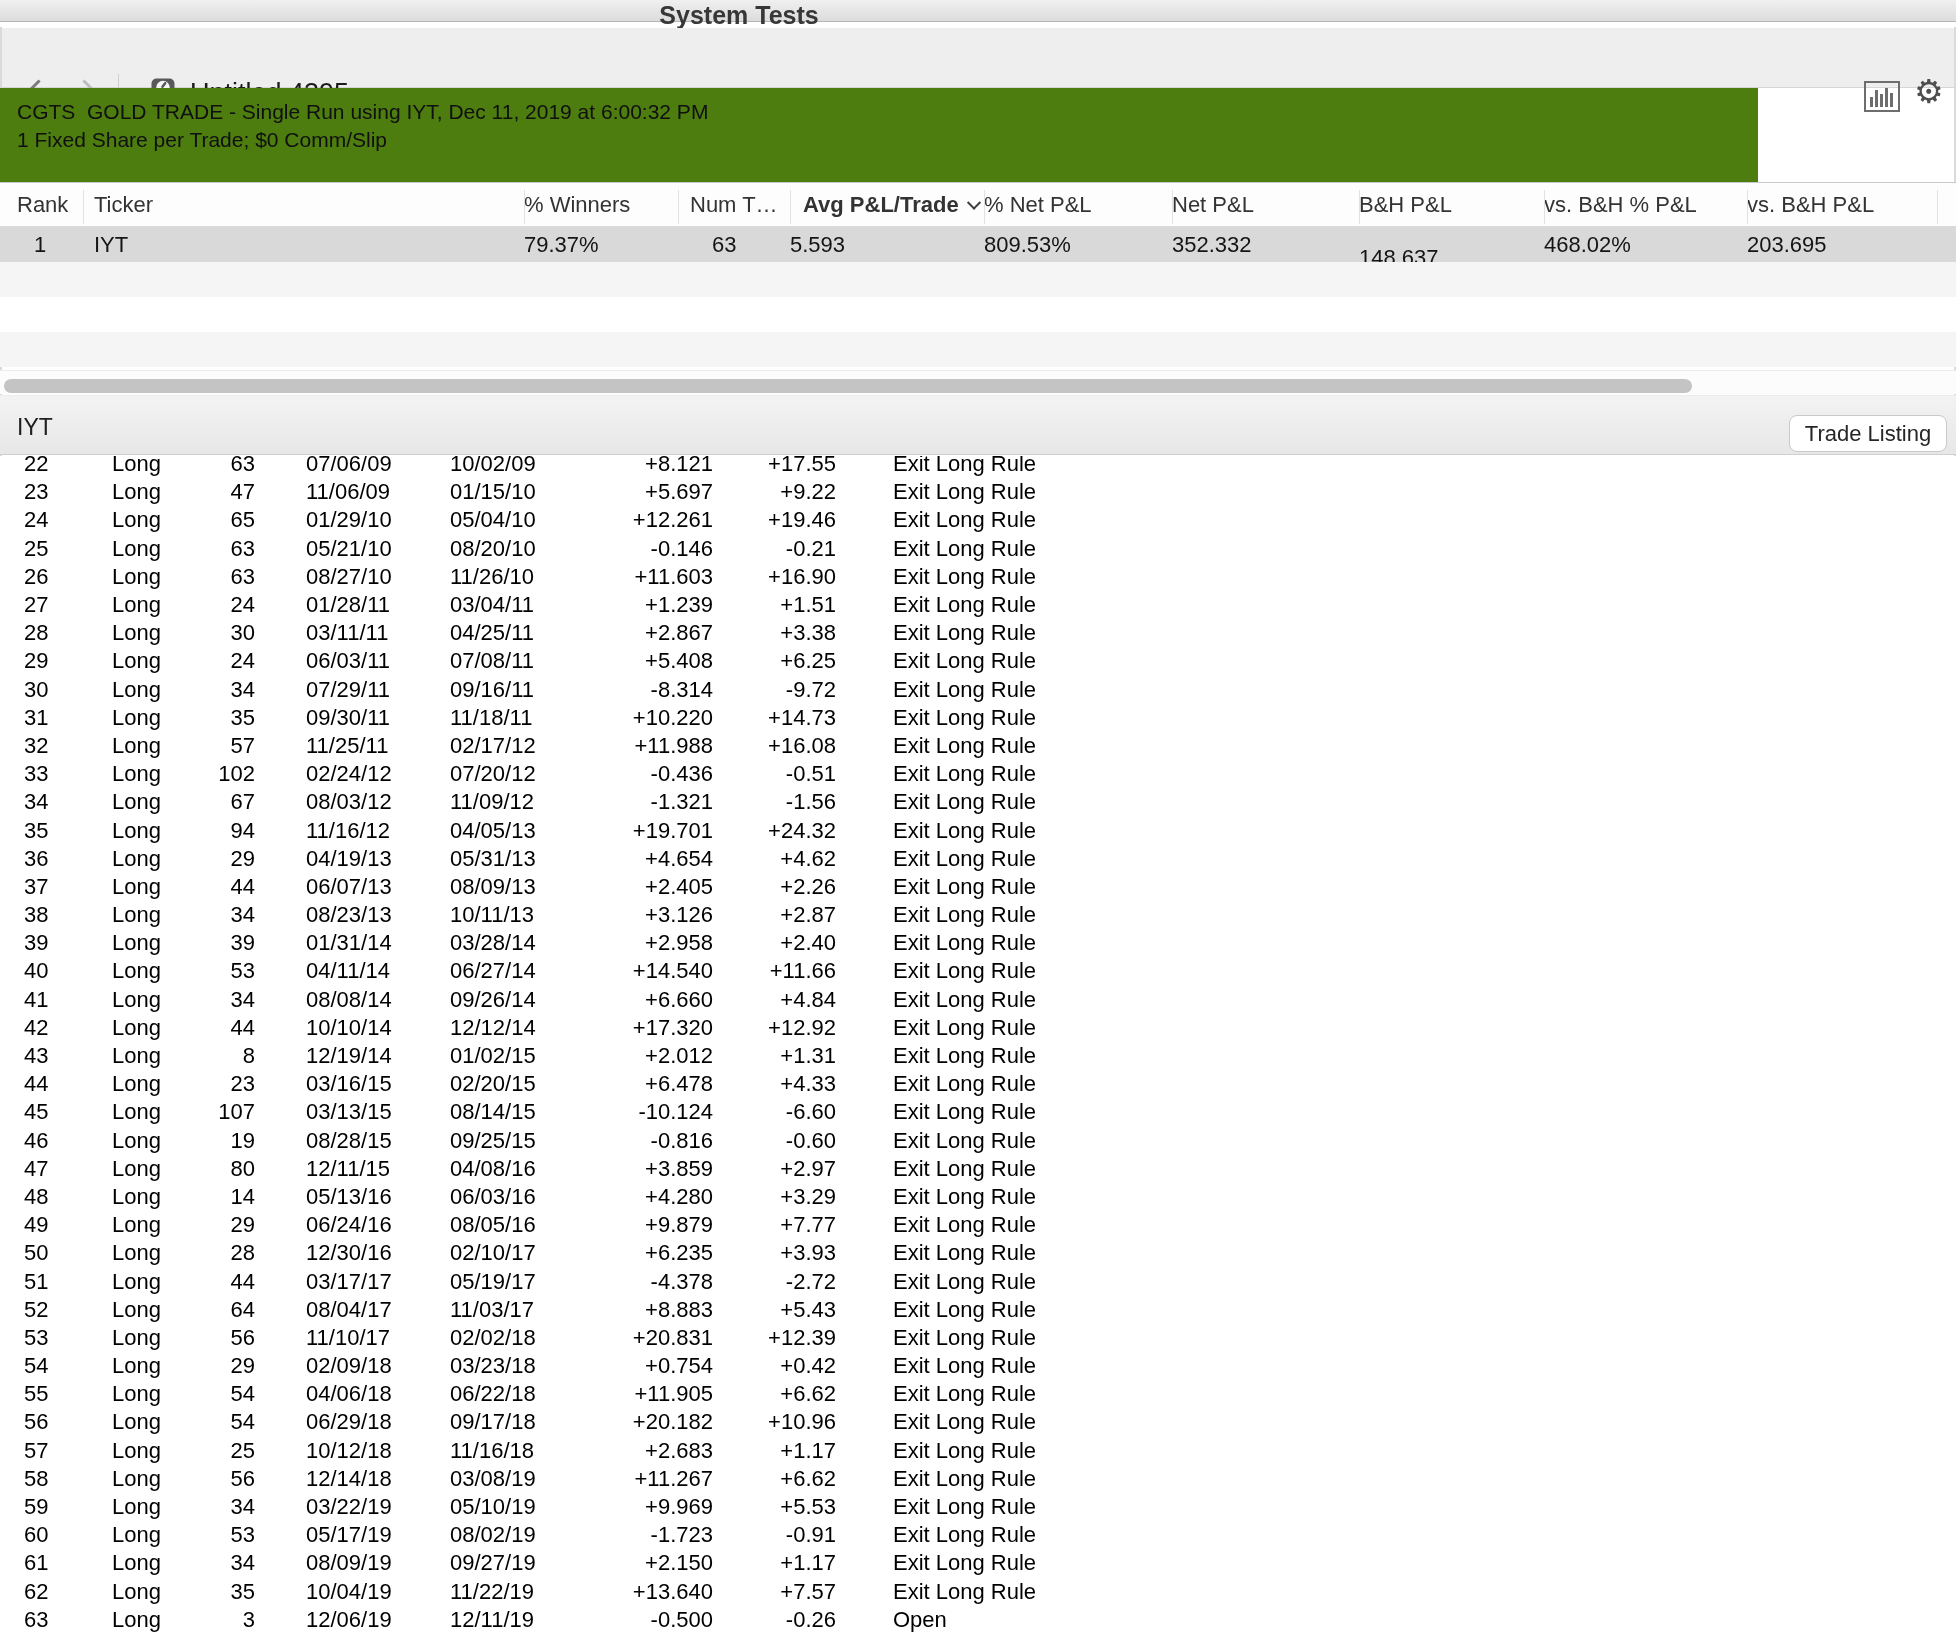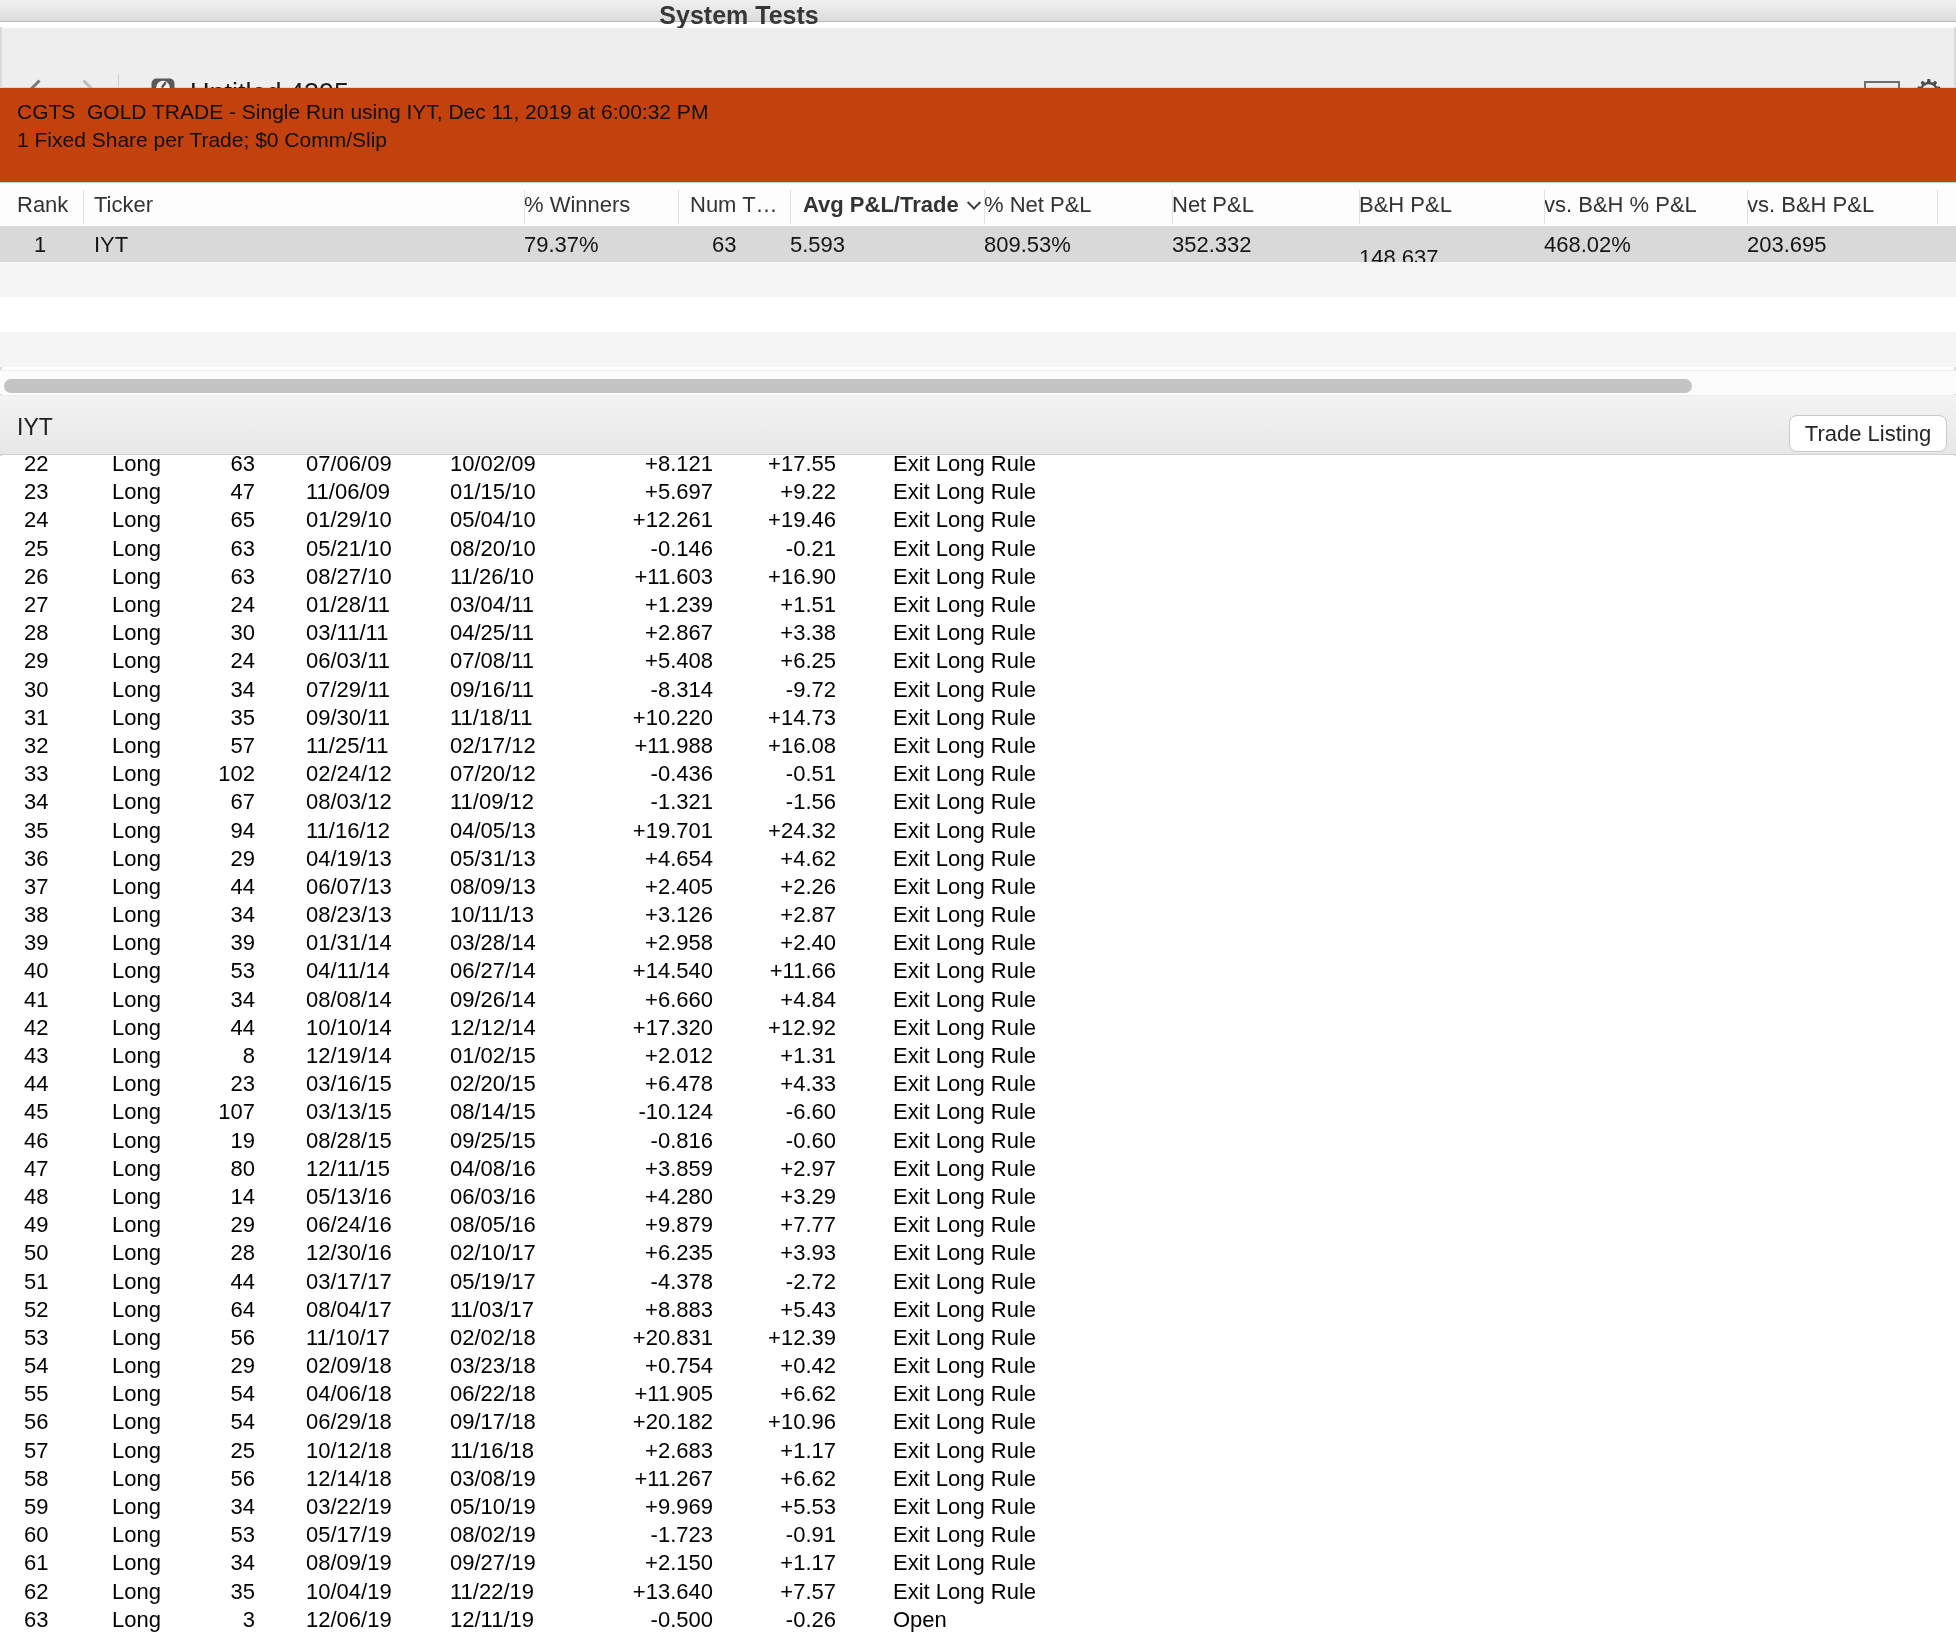--- a/index.html
+++ b/index.html
@@ -26,21 +26,21 @@
   .doc-title { position:absolute; left:190px; top:50px; font-size:27px; color:#1c1c1c; }
   .tb-right-icon { position:absolute; top:53px; }
   .chart-icon { left:1864px; }
   .gear-icon { left:1914px; font-family:"DejaVu Sans",sans-serif; font-size:33px; color:#4e4e4e; top:44px; position:absolute; }
 
   
   .edge-l { position:absolute; left:0; top:27px; width:2px; height:1613px; background:#dadada; }
   .edge-r { position:absolute; right:0; top:27px; width:2px; height:1613px; background:#dadada; }
 
   
-  .report { position:absolute; left:0; top:88px; width:1956px; height:94px; background:#c2410c; }
+  .report { position:absolute; left:0; top:88px; width:1758px; height:94px; background:#4d7c0f; }
   .report p { position:absolute; left:17px; font-size:21px; color:#101010; white-space:pre; }
   .report .l1 { top:12px; }
   .report .l2 { top:40px; }
 
   
   .rt-header { position:absolute; left:0; top:182px; width:1956px; height:45px; background:#fdfdfd;
     border-top:1px solid #c9c9c9; border-bottom:1px solid #dadada; display:grid;
     grid-template-columns:83px 441px 154px 112px 194px 188px 187px 185px 203px 190px 19px;
     align-items:center; font-size:22px; color:#333333; }
   .rt-sep { position:absolute; top:190px; width:1px; height:34px; background:#e2e2e2; }

